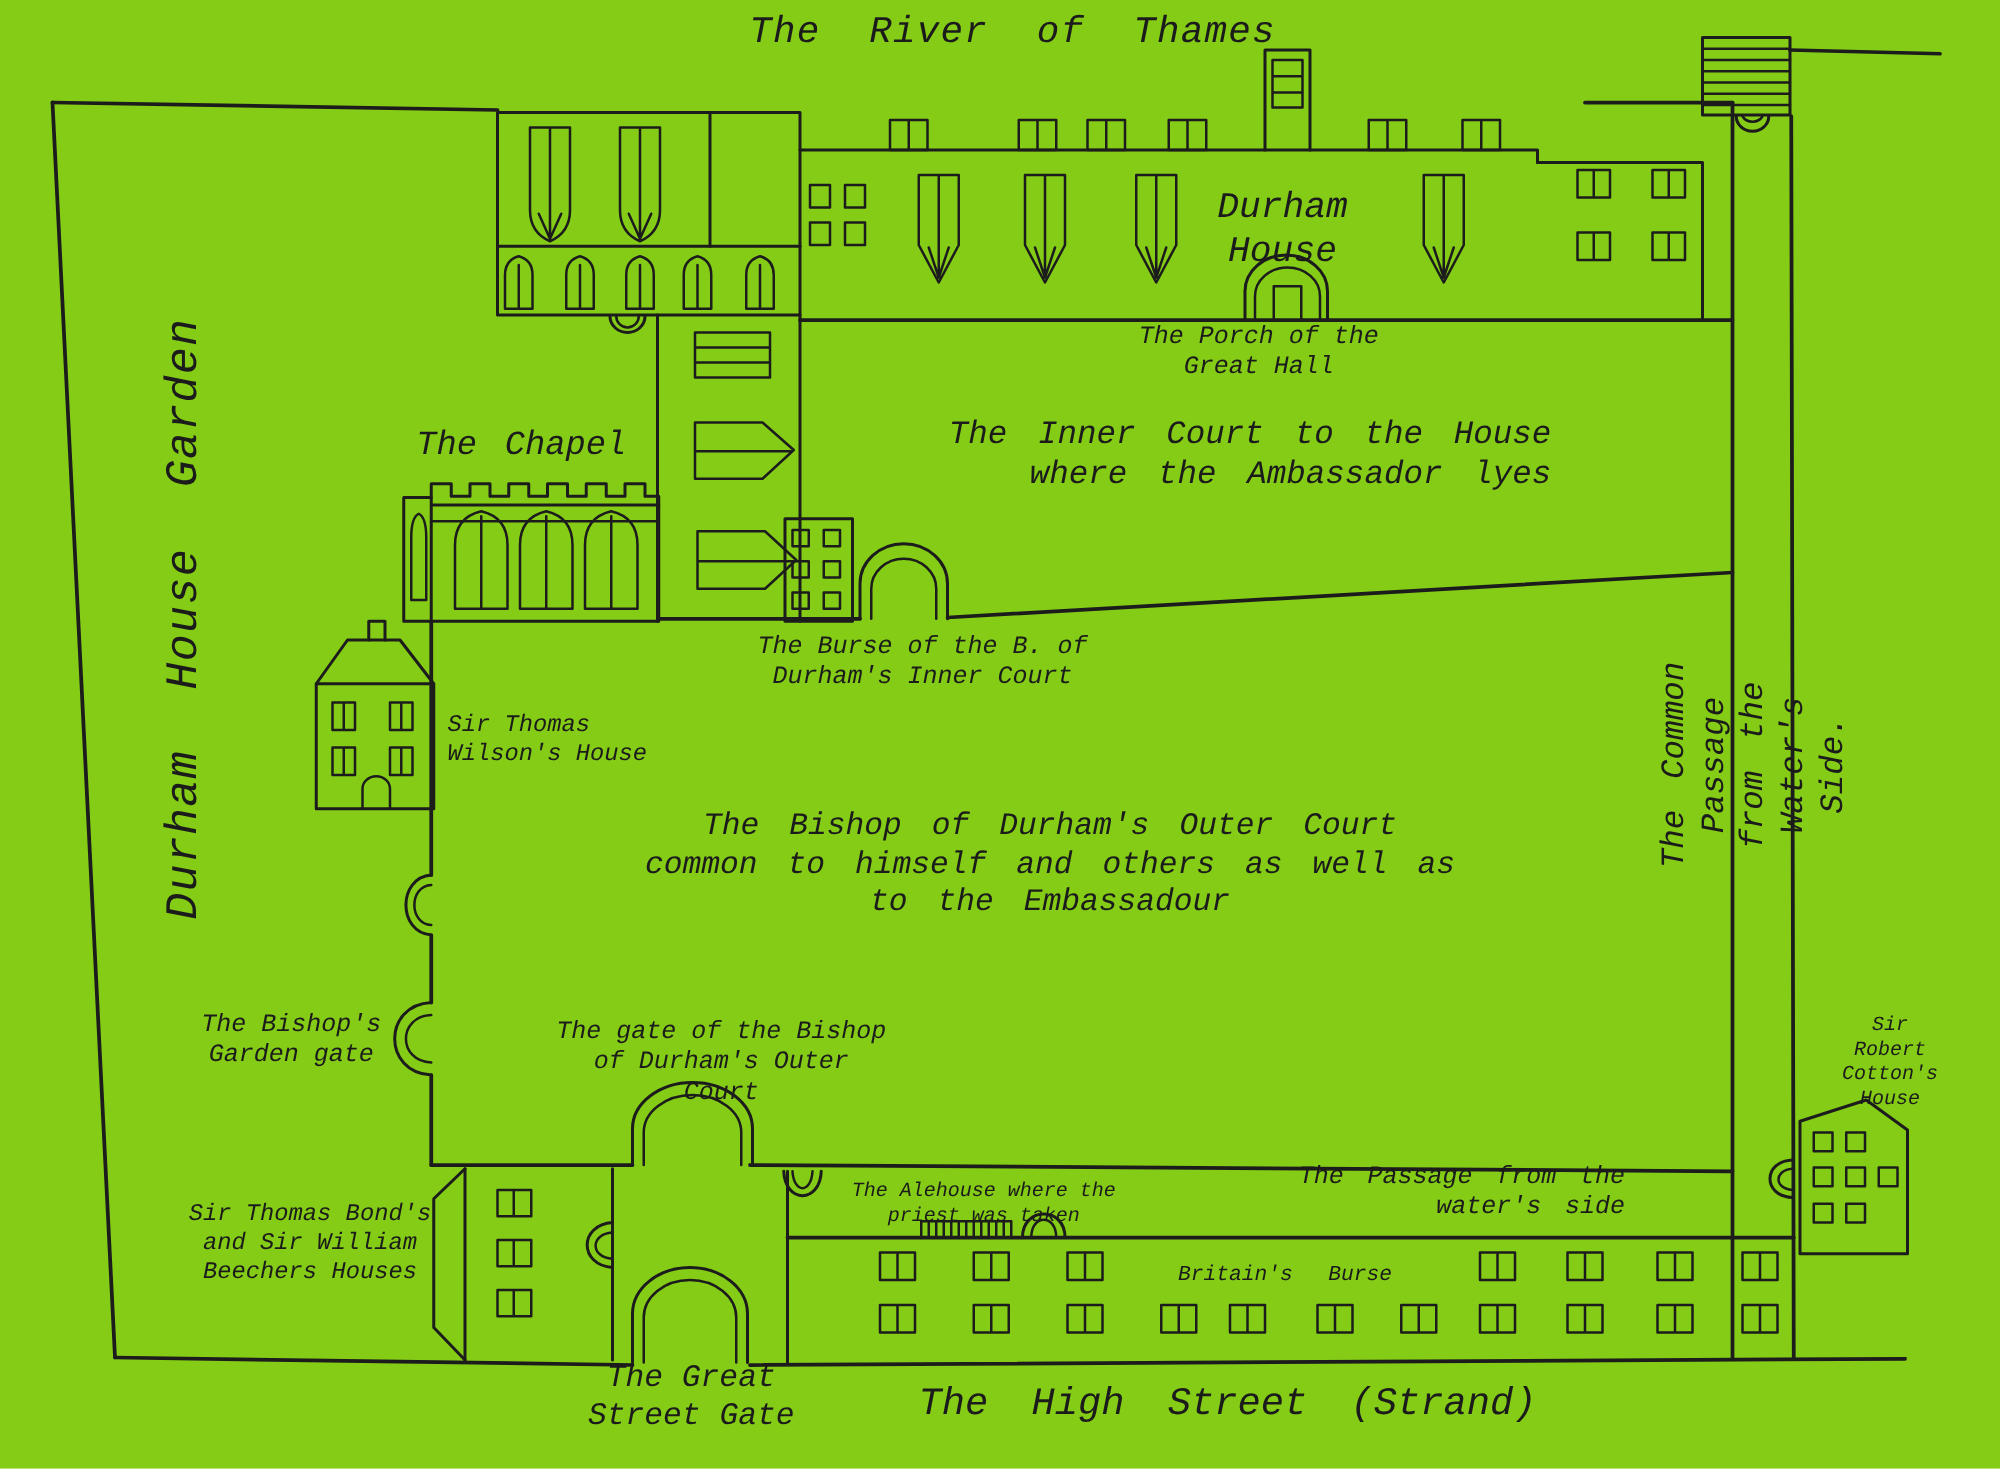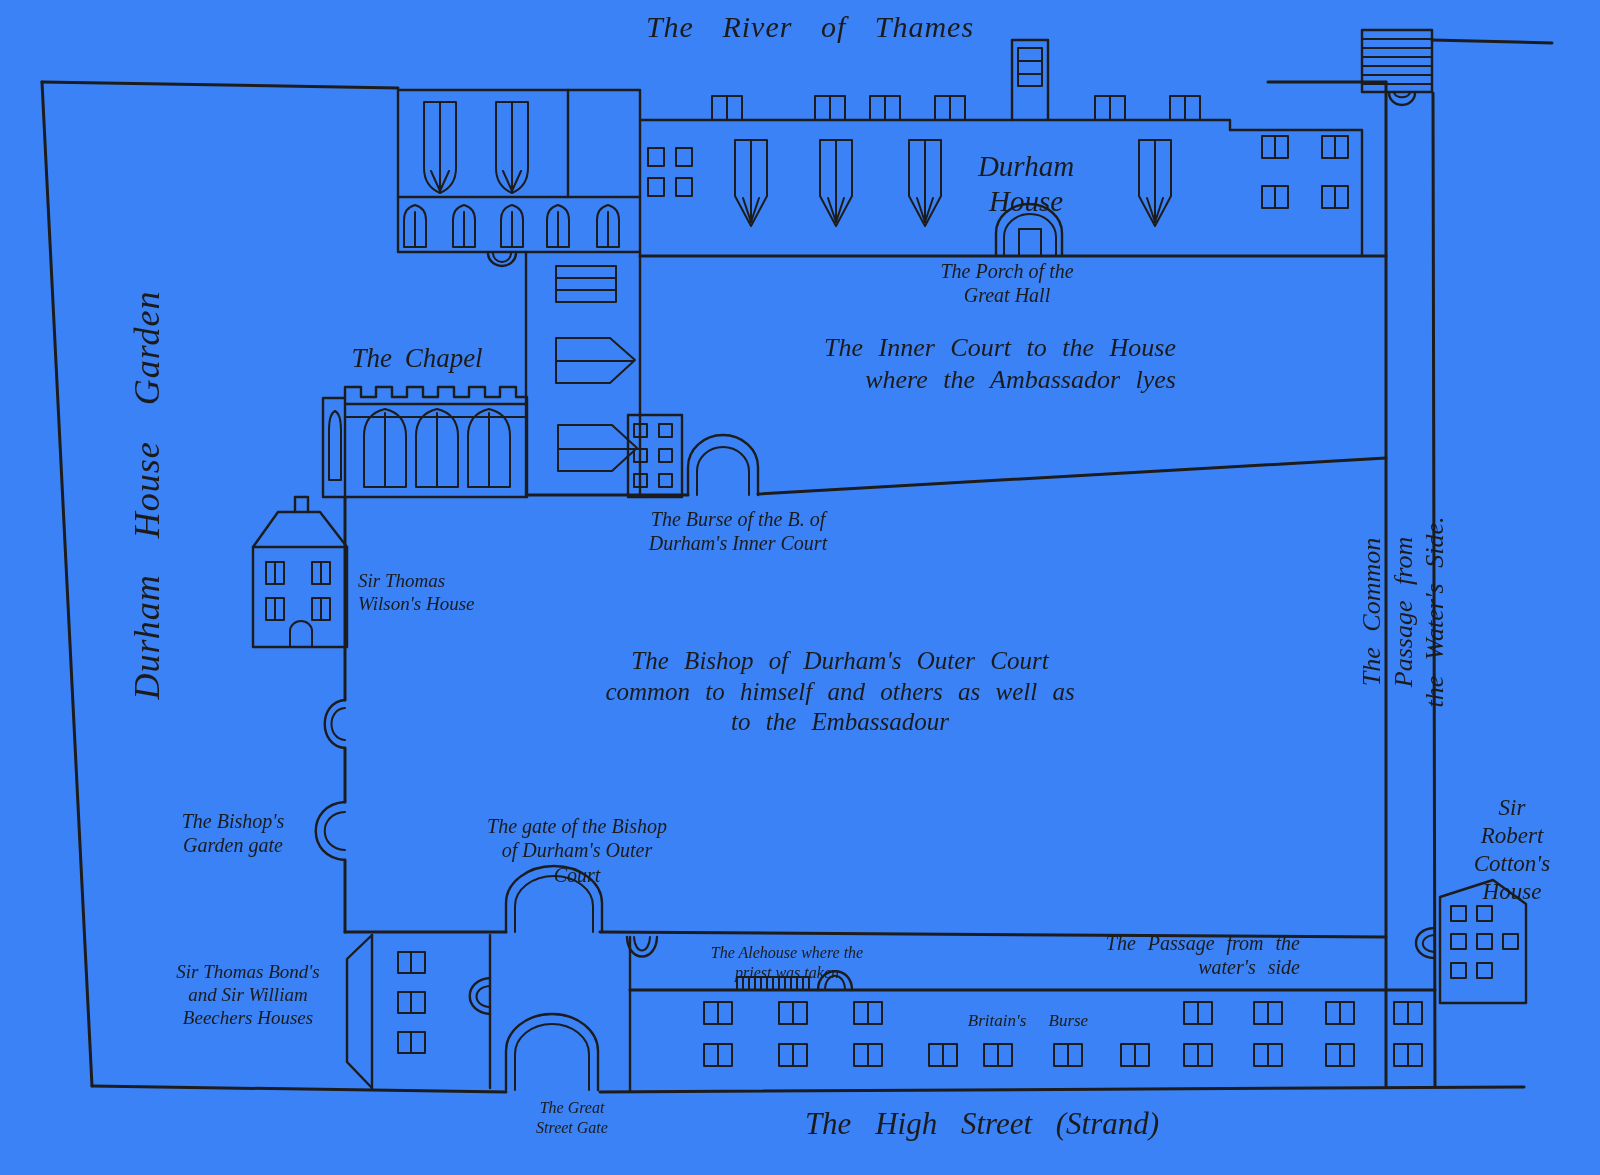--- a/index.html
+++ b/index.html
@@ -1,18 +1,18 @@
 <!DOCTYPE html>
 <html><head>
 <meta charset="utf-8">
 <style>
   html,body{margin:0;padding:0;background:#ffffff;}
   .stage{
-    position:relative;width:1600px;height:1175px;background:#3b82f6;
-    font-family:Liberation Serif, serif;
+    position:relative;width:1600px;height:1175px;background:#84cc16;
+    font-family:Liberation Mono, monospace;
     color:#1c1c1c;overflow:hidden;
   }
   .stage svg{position:absolute;left:0;top:0;}
   svg path,svg rect,svg line{fill:none;stroke:#1c1c1c;stroke-linecap:round;stroke-linejoin:round;}
   .w3{stroke-width:3px;}
   .w2{stroke-width:2.4px;}
   .w1{stroke-width:2px;}
   .lbl{
     position:absolute;transform:translate(-50%,-50%);
     font-style:italic;text-align:center;white-space:pre-line;line-height:1.22;
@@ -27,24 +27,24 @@
   .lbl-chapel{left:417px;top:358px;font-size:27px;word-spacing:6px;}
   .lbl-inner-gate{left:738px;top:531px;font-size:20px;}
   .lbl-wilson{left:358px;top:592px;transform:translate(0,-50%);text-align:left;font-size:19px;}
   .lbl-outer-court{left:840px;top:692px;font-size:25px;word-spacing:9px;}
   .lbl-garden-gate{left:233px;top:833px;font-size:20px;}
   .lbl-outer-gate{left:577px;top:851px;font-size:20px;}
   .lbl-bonds{left:248px;top:995px;font-size:19px;}
   .lbl-alehouse{left:787px;top:963px;font-size:16px;}
   .lbl-passage{left:1145px;top:955px;font-size:20px;width:310px;text-align:right;word-spacing:7px;}
   .lbl-burse{left:1028px;top:1021px;font-size:17px;word-spacing:18px;}
-  .lbl-great-gate{left:572px;top:1118px;font-size:16px;}
+  .lbl-great-gate{left:553px;top:1118px;font-size:25px;}
   .lbl-high-street{left:982px;top:1124px;font-size:31px;word-spacing:16px;text-align:right;}
   .lbl-common-passage{left:1404px;top:612px;font-size:26px;word-spacing:9px;}
-  .lbl-cotton{left:1512px;top:850px;font-size:23px;}
+  .lbl-cotton{left:1512px;top:850px;font-size:16px;}
 </style>
 </head>
 <body>
 
 <div class="stage">
 
   <svg width="1600" height="1175" viewBox="0 0 1600 1175">
 
     <g>
       <path class="w3" d="M42,82 L398,88"></path>

